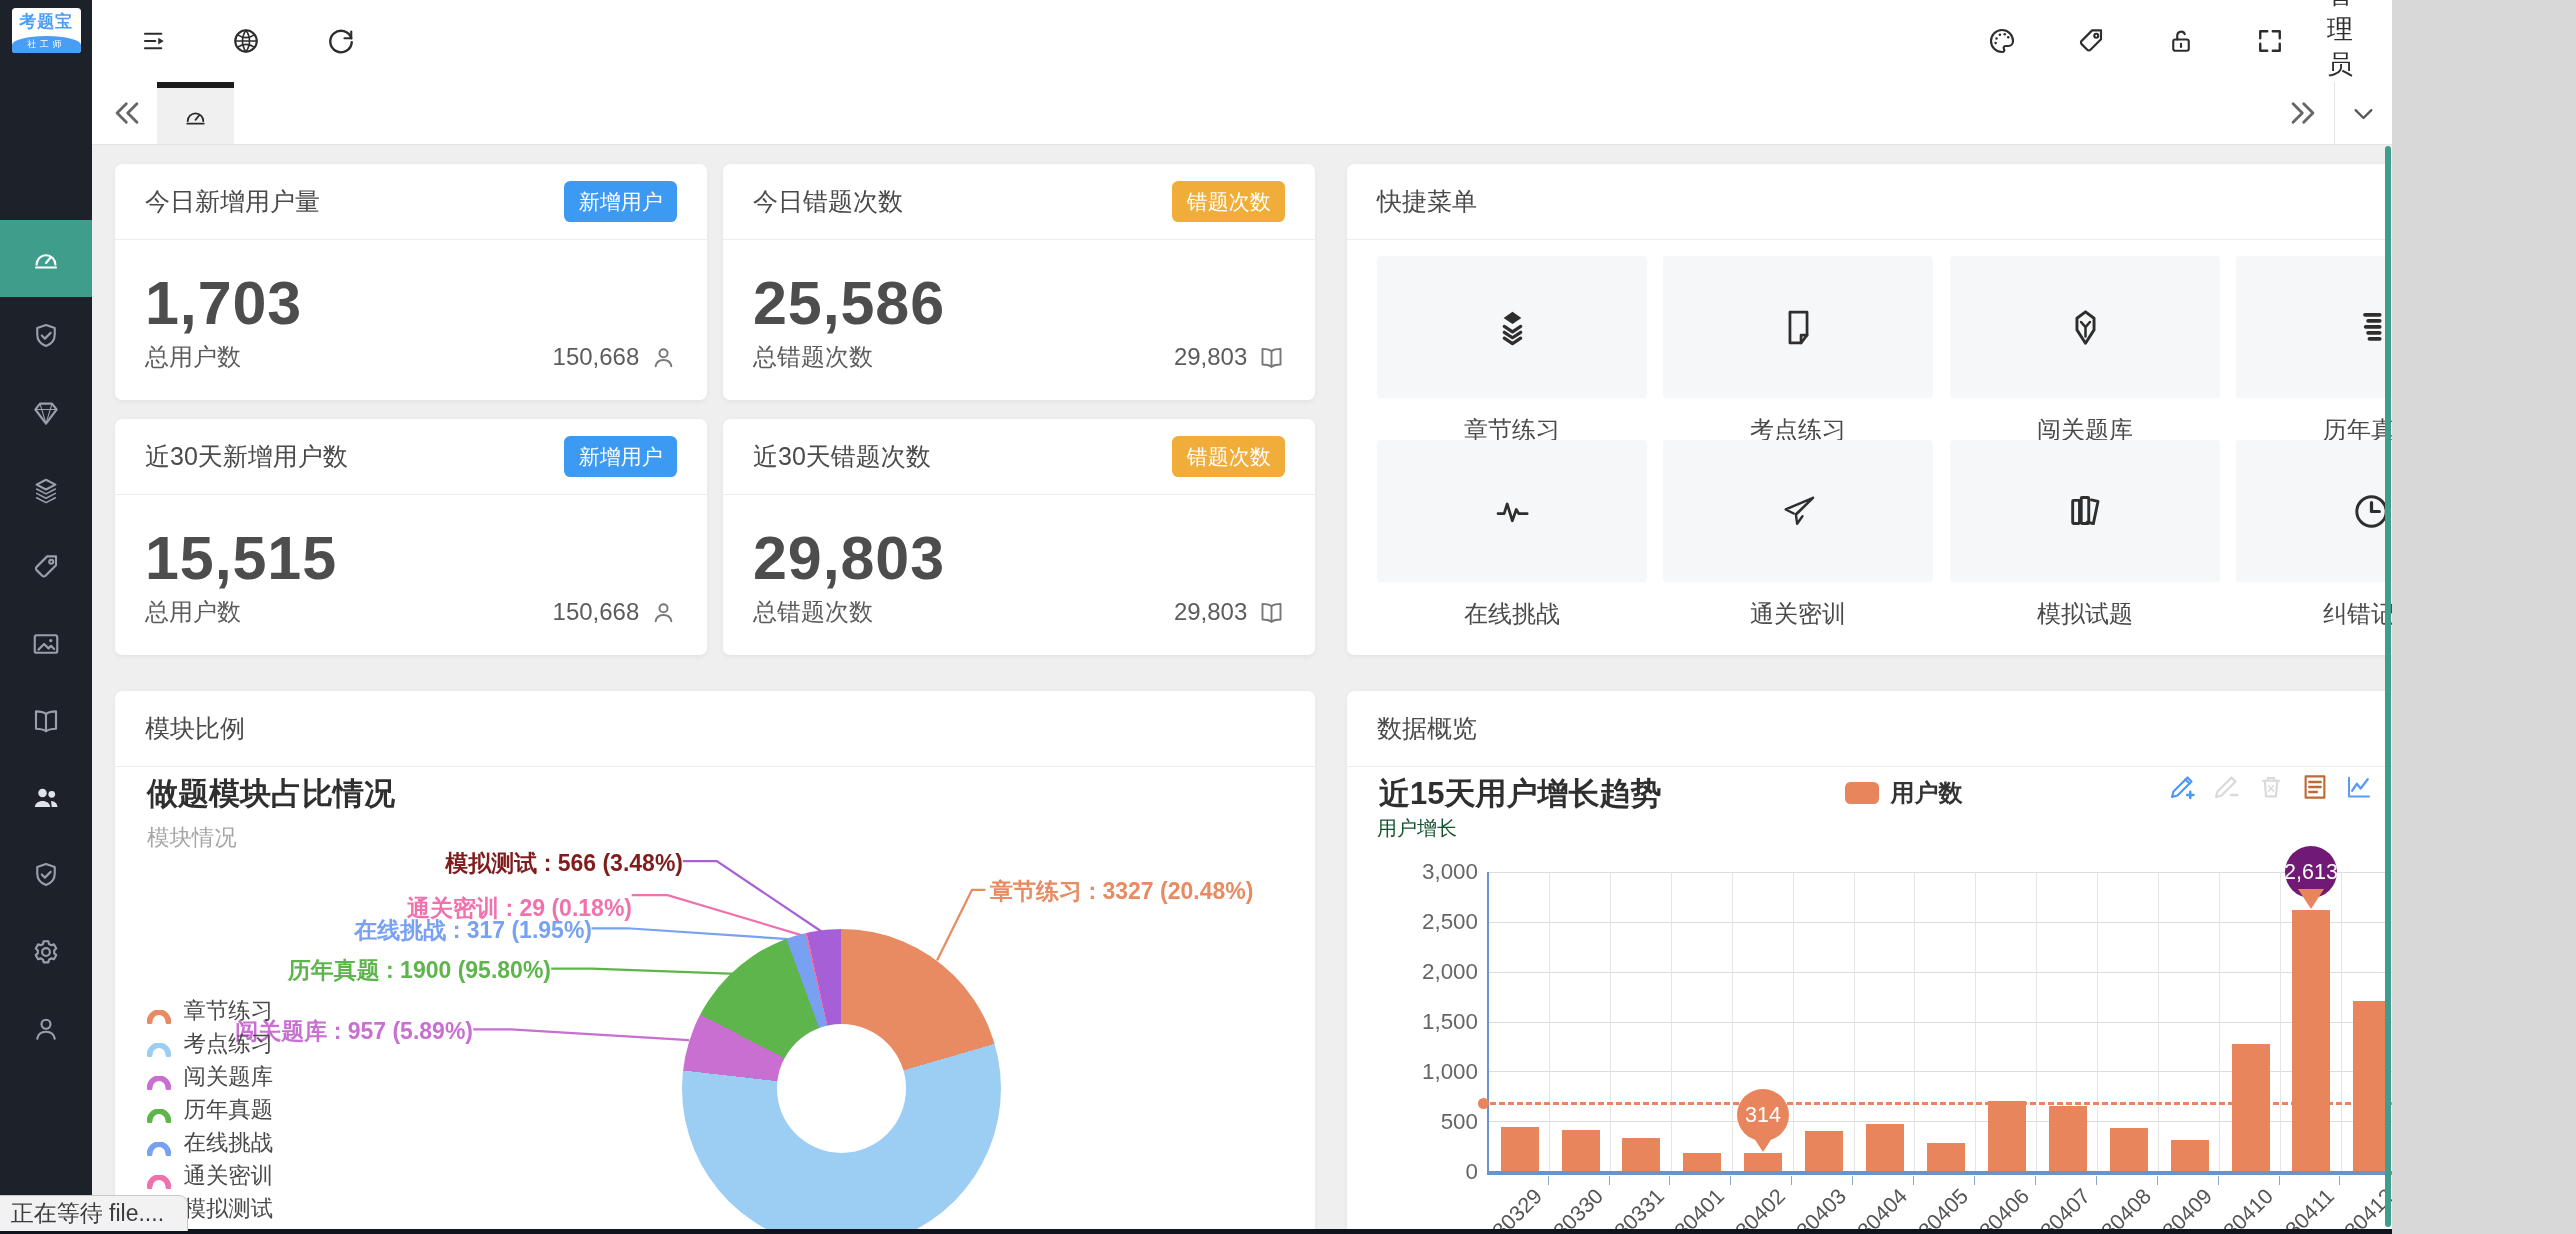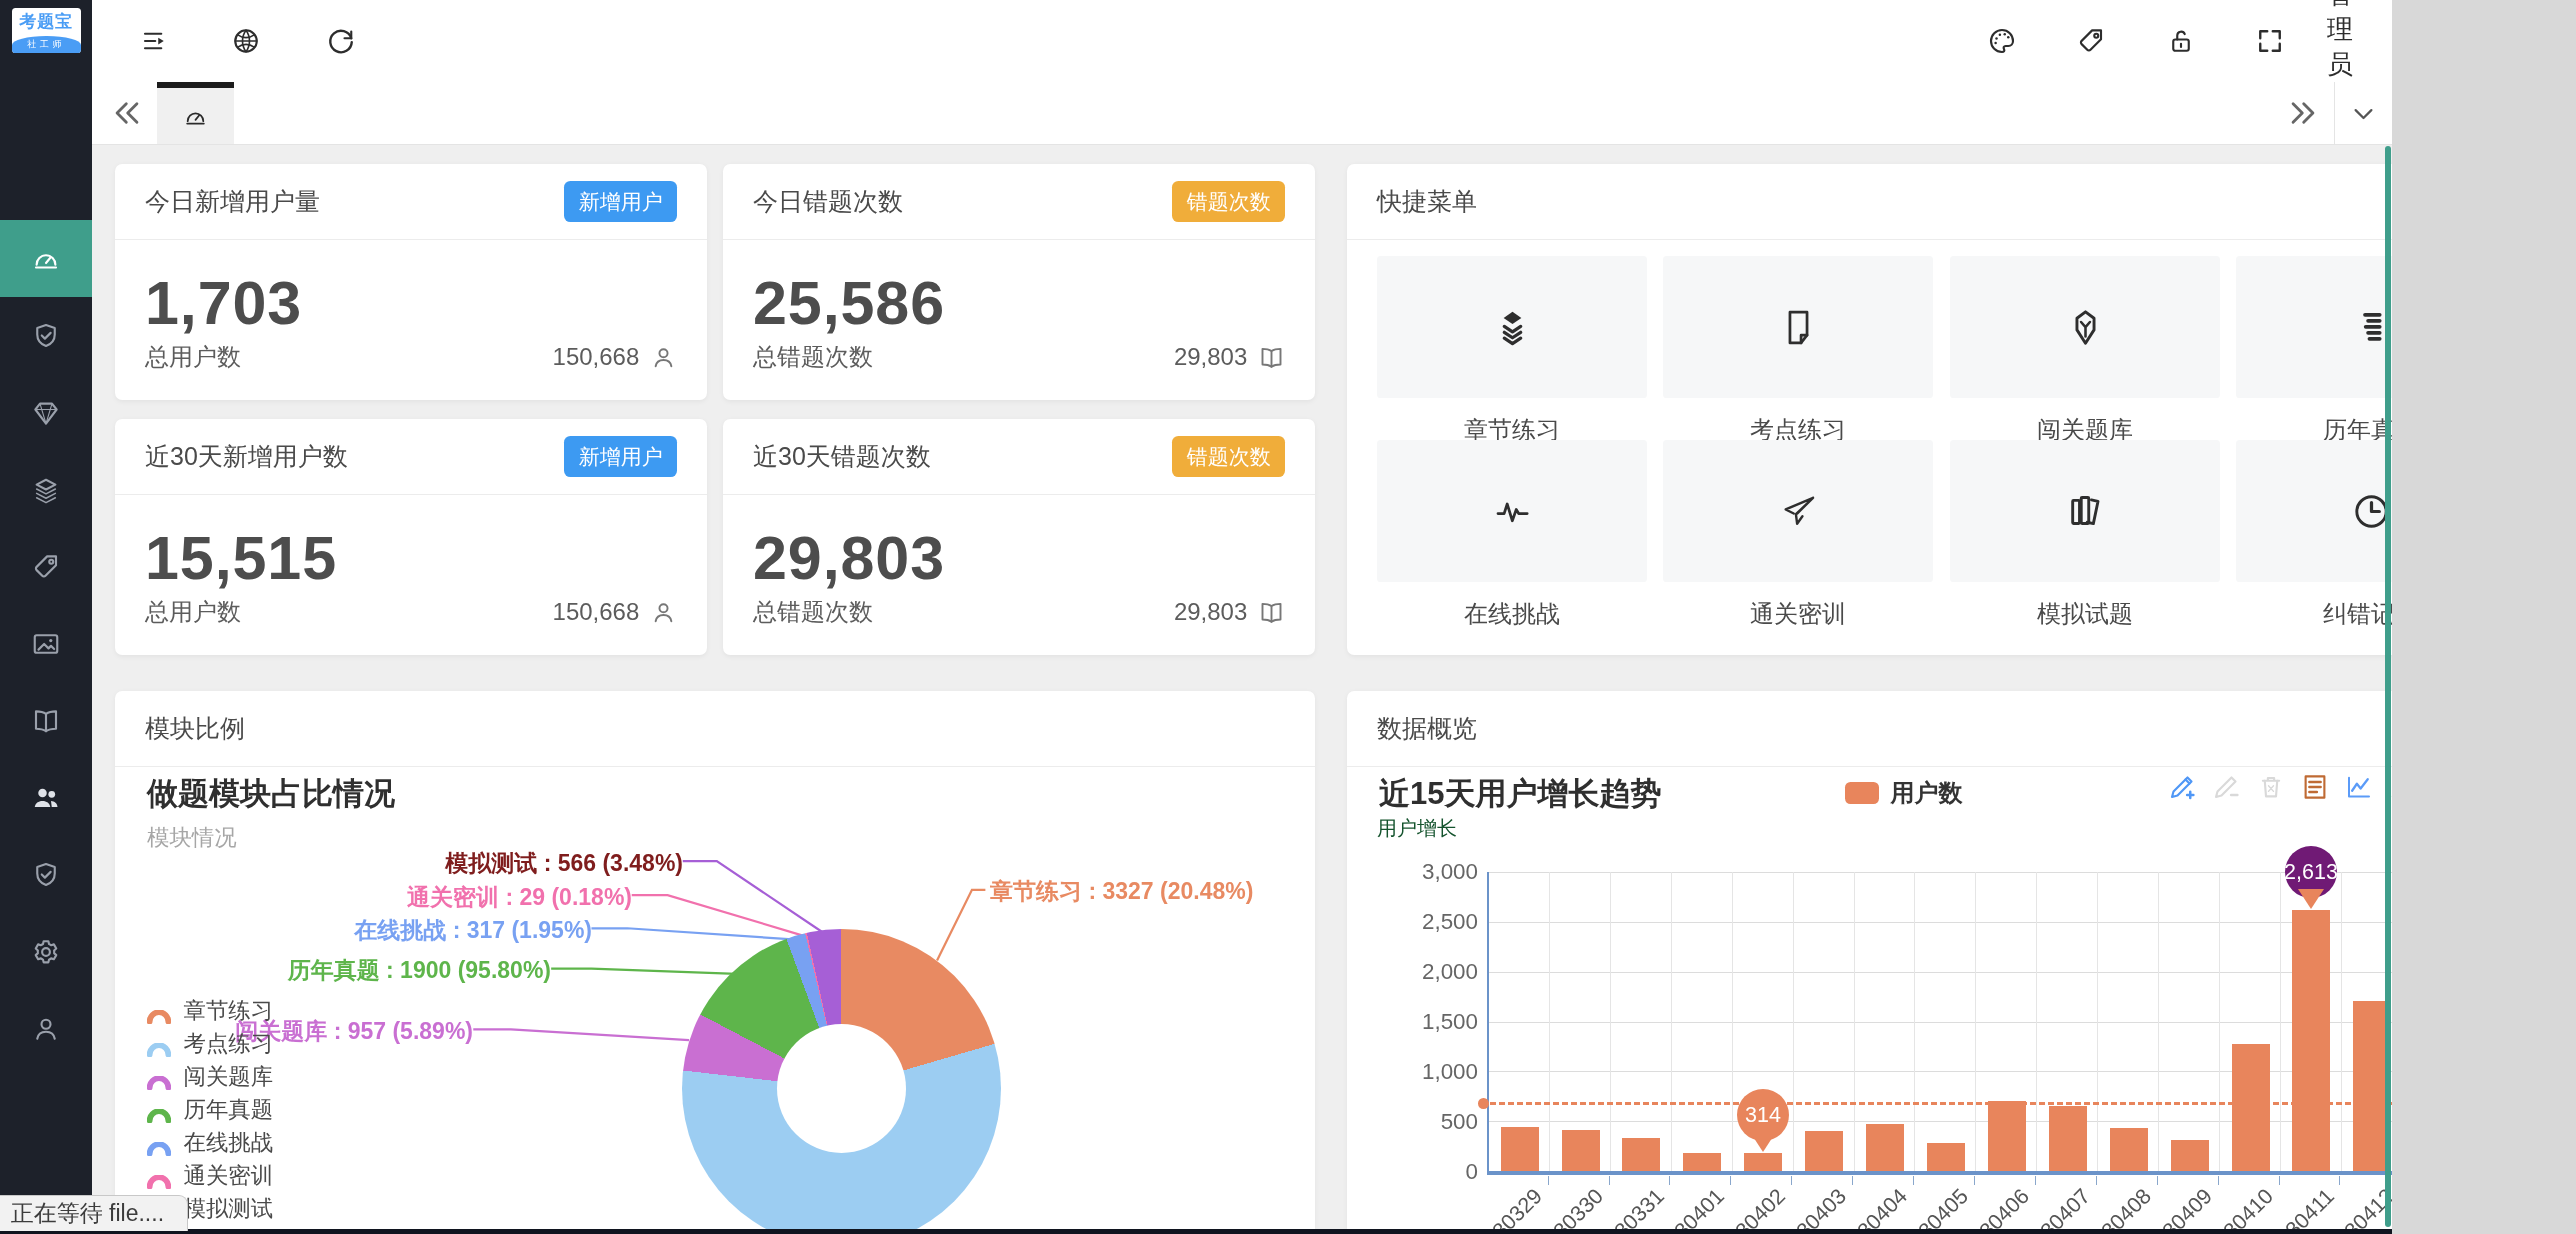--- a/index.html
+++ b/index.html
@@ -491,21 +491,21 @@
         <polyline points="577,228 617,228 771,274" fill="none" stroke="#f171ad" stroke-width="2.5"></polyline>
         <polyline points="634,190 672,190 791,270" fill="none" stroke="#a65fd6" stroke-width="2.5"></polyline>
       </svg>
     <div class="donut" id="donut" style="background: conic-gradient(rgb(232, 138, 98) 0deg, rgb(232, 138, 98) 73.7285deg, rgb(156, 205, 242) 73.7285deg, rgb(156, 205, 242) 276.476deg, rgb(201, 111, 210) 276.476deg, rgb(201, 111, 210) 297.684deg, rgb(94, 181, 75) 297.684deg, rgb(94, 181, 75) 339.789deg, rgb(120, 161, 242) 339.789deg, rgb(120, 161, 242) 346.814deg, rgb(241, 113, 173) 346.814deg, rgb(241, 113, 173) 347.457deg, rgb(166, 95, 214) 347.457deg, rgb(166, 95, 214) 360deg);"></div>
     <div class="donut-hole"></div>
     <div id="pie-callouts">
         <div class="callout" style="color: rgb(232, 138, 98); left: 875px; top: 185px;">章节练习 : 3327 (20.48%)</div>
         <div class="callout" style="color: rgb(201, 111, 210); left: 358px; top: 325px; transform: translateX(-100%);">闯关题库 : 957 (5.89%)</div>
         <div class="callout" style="color: rgb(94, 181, 75); left: 436px; top: 264px; transform: translateX(-100%);">历年真题 : 1900 (95.80%)</div>
         <div class="callout" style="color: rgb(120, 161, 242); left: 477px; top: 224px; transform: translateX(-100%);">在线挑战 : 317 (1.95%)</div>
-        <div class="callout" style="color: rgb(241, 113, 173); left: 517px; top: 191px; transform: translateX(-100%);">通关密训 : 29 (0.18%)</div>
+        <div class="callout" style="color: rgb(241, 113, 173); left: 517px; top: 202px; transform: translateX(-100%);">通关密训 : 29 (0.18%)</div>
         <div class="callout" style="color: #7f1d1d; left: 568px; top: 157px; transform: translateX(-100%);">模拟测试 : 566 (3.48%)</div>
       </div>
     <div class="pie-legend" id="pie-legend">
         <div class="pl-item">
           <span class="arc"><svg viewBox="0 0 27 15">
               <path d="M3 13a10.5 10.5 0 0 1 21 0" stroke="#e88a62" stroke-width="6.5" fill="none" stroke-linecap="round"></path>
             </svg></span>
           <span>章节练习</span>
         </div>
         <div class="pl-item">

